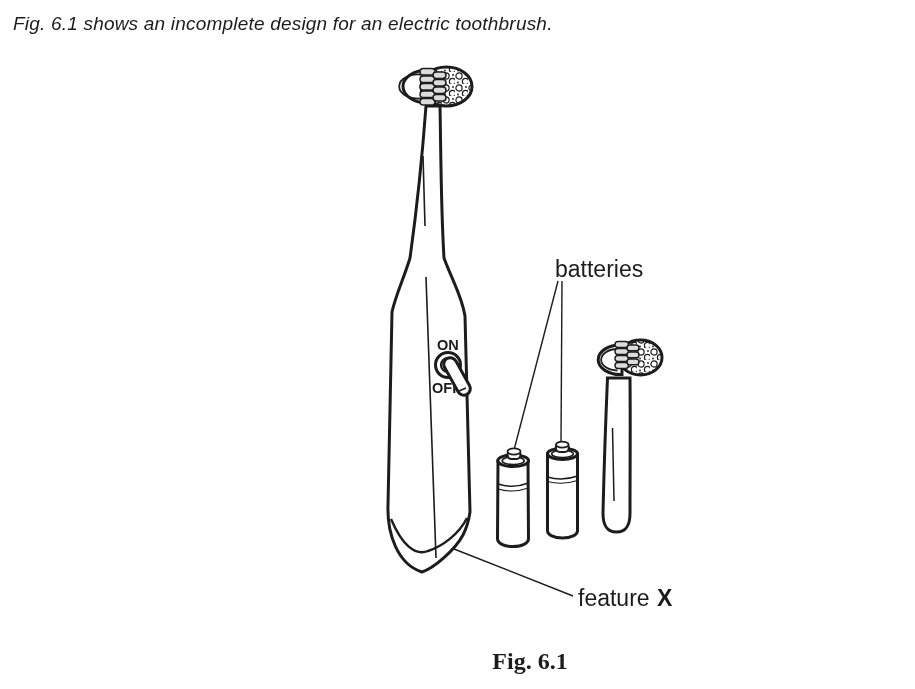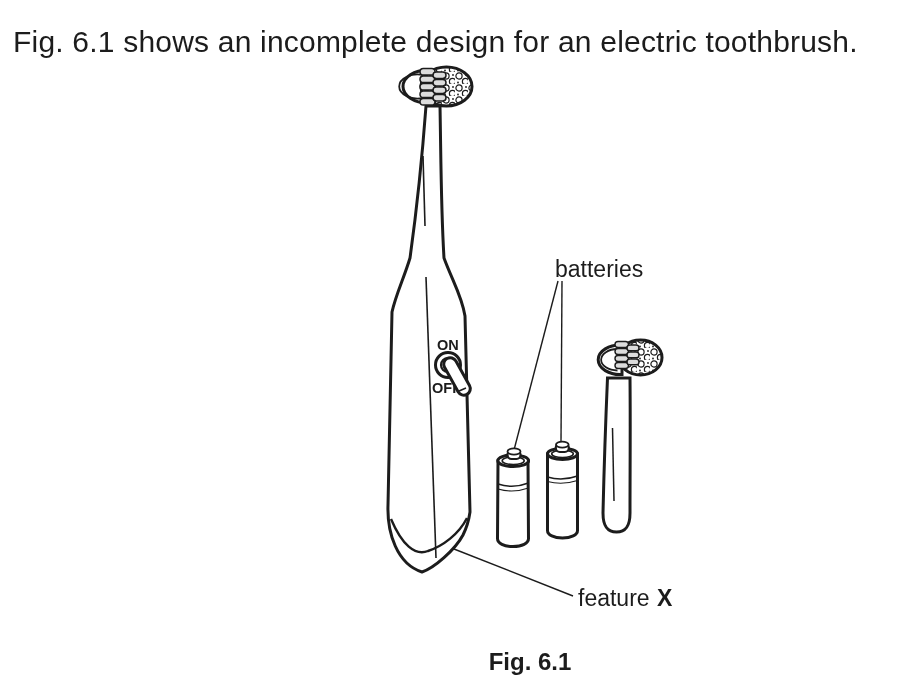--- a/index.html
+++ b/index.html
@@ -4,26 +4,26 @@
 <style>
   html, body { margin:0; padding:0; }
   body {
     width:915px; height:689px;
     background: var(--color-paper, #ffffff);
     font-family: "Liberation Sans", "DejaVu Sans", sans-serif;
     position:relative; overflow:hidden;
     color: var(--color-ink, #1c1c1c);
   }
   .heading {
-    position:absolute; left:13px; top:25px;
-    font-size:30px; letter-spacing:0.2px; white-space:nowrap;
+    position:absolute; left:13px; top:13px;
+    font-size:19px; letter-spacing:0.2px; white-space:nowrap;font-style:italic;
   }
   .caption {
     position:absolute; left:430px; top:648px; width:200px;
-    text-align:center; font-size:24px; font-weight:bold;
+    text-align:center; font-size:24px; font-weight:bold;font-family:Liberation Serif, serif;
   }
   svg.figure { position:absolute; left:0; top:0; }
   .s   { fill:#ffffff; stroke: var(--color-ink, #1c1c1c); }
   .l   { fill:none;    stroke: var(--color-ink, #1c1c1c); }
   .t   { fill: var(--color-ink, #1c1c1c); font-weight:bold; font-size:14.5px; }
   .lbl { fill: var(--color-ink, #1c1c1c); font-size:23px; }
   .tuft{ fill: var(--color-bristle, #dcdcdc); stroke: var(--color-ink, #1c1c1c); }
 </style>
 </head>
 <body>

